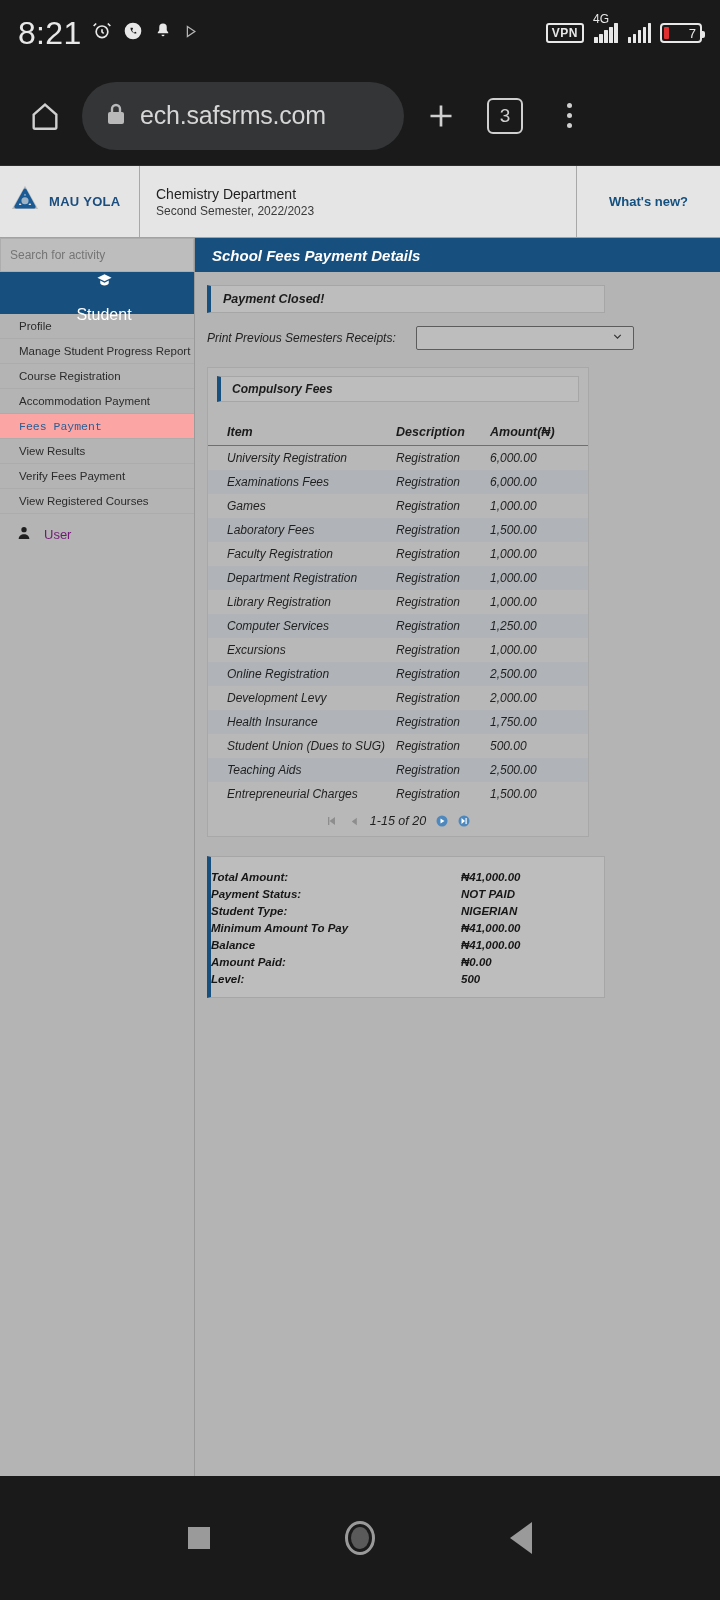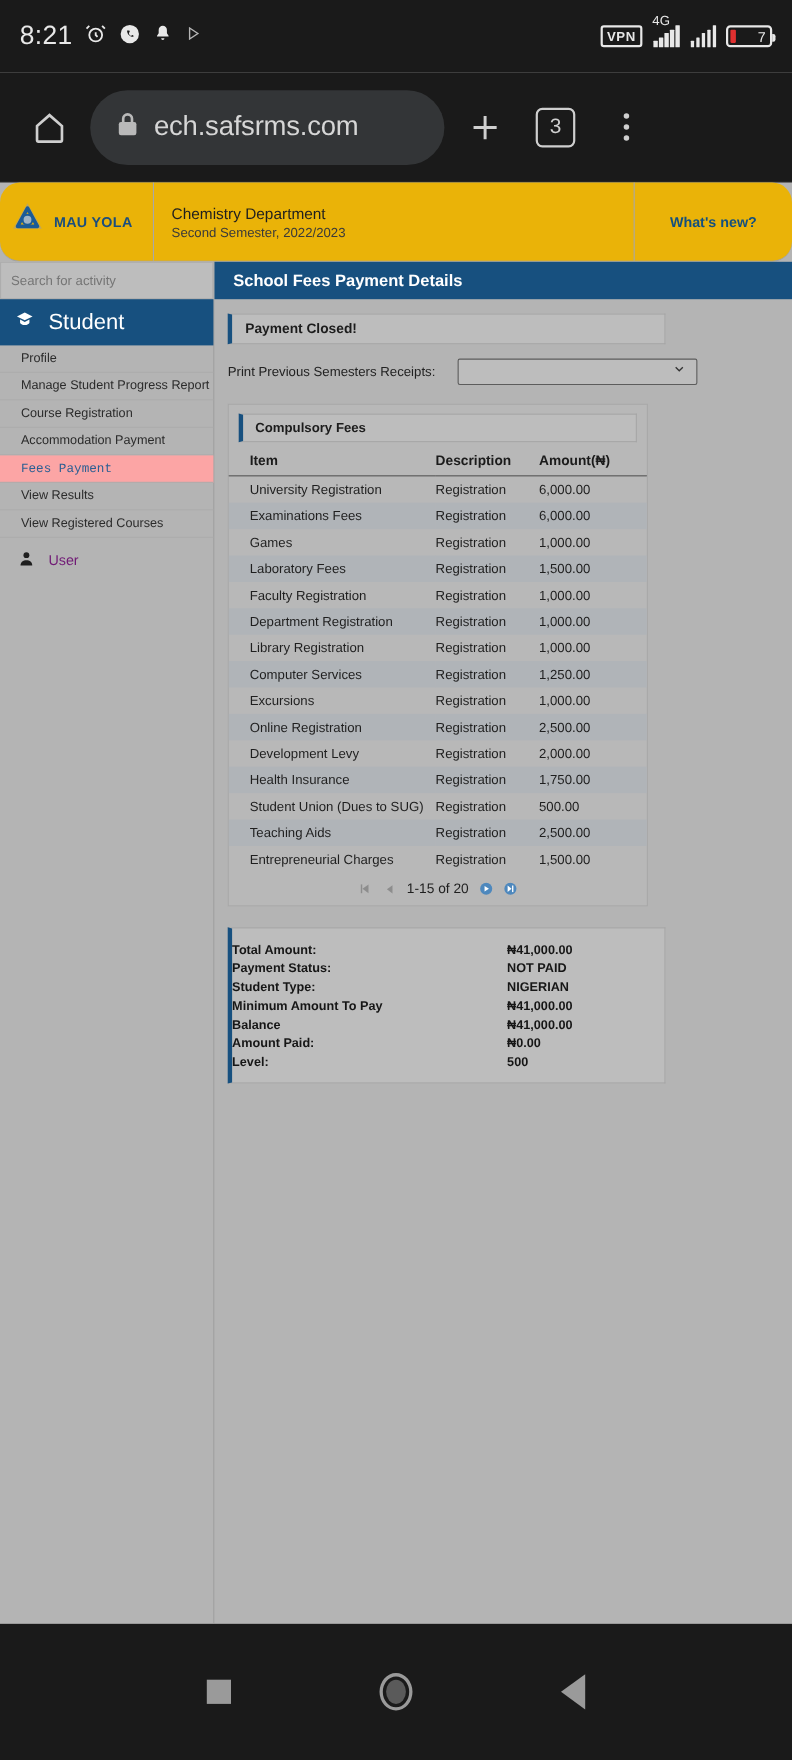--- a/index.html
+++ b/index.html
@@ -10,21 +10,21 @@
     overflow:hidden;
   }
 
   
   .statusbar {
     height:66px; background:#1a1a1a; color:#e8e8e8;
     display:flex; align-items:center; justify-content:space-between;
     padding:0 18px;
   }
   .sb-left { display:flex; align-items:center; gap:11px; }
-  .sb-time { font-size:24px; letter-spacing:.3px; }
+  .sb-time { font-size:32px; letter-spacing:.3px; }
   .sb-right { display:flex; align-items:center; gap:9px; }
   .vpn-badge {
     border:2px solid #e8e8e8; border-radius:3px;
     font-size:12px; font-weight:bold; padding:1px 4px; letter-spacing:.5px;
   }
   .net-group { display:flex; align-items:flex-end; gap:1px; position:relative; }
   .net-label { font-size:12px; position:absolute; left:0; top:-11px; }
   .bars { display:flex; align-items:flex-end; gap:1.5px; height:20px; margin-left:1px;}
   .bars i { width:3.5px; background:#e8e8e8; display:block; border-radius:.5px; }
   .bars i:nth-child(1){height:6px}.bars i:nth-child(2){height:9px}
@@ -59,23 +59,22 @@
   .tabcount {
     width:36px; height:36px; border:2.5px solid #cfcfcf; border-radius:6px;
     color:#cfcfcf; font-size:19px; display:flex; align-items:center; justify-content:center;
   }
   .kebab { display:flex; flex-direction:column; gap:5px; }
   .kebab span { width:5px; height:5px; background:#cfcfcf; border-radius:50%; display:block; }
 
   
   .app { height:1310px; background:#b4b4b4; display:flex; flex-direction:column; }
   .app-header {
-    height:72px; background:#eab308; display:flex; align-items:stretch;
+    height:72px; background:#e5e5e5; display:flex; align-items:stretch;
     border-bottom:1px solid #a2a2a2;
-    border-radius:18px;
   }
   .brand { width:140px; display:flex; align-items:center; gap:9px; padding-left:10px;
            border-right:1px solid #a8a8a8; }
   .brand-name { font-size:13px; color:#1b4e7e; font-weight:bold; letter-spacing:.3px; }
   .ctx { flex:1; display:flex; flex-direction:column; justify-content:center; padding-left:16px; }
   .ctx-dept { font-size:14px; color:#1f1f1f; }
   .ctx-sem { font-size:12px; color:#3a3a3a; margin-top:2px; }
   .whatsnew {
     width:144px; display:flex; align-items:center; justify-content:center;
     border-left:1px solid #a8a8a8;
@@ -90,34 +89,35 @@
     display:flex; flex-direction:column;
   }
   .search-box {
     height:34px; background:#bdbdbd; border:1px solid #adadad;
     display:flex; align-items:center; padding-left:9px;
     font-size:12px; color:#0c4a6e;
   }
   .nav-section {
     height:42px; background:#17507f; color:#fff;
     display:flex; align-items:center; gap:13px; padding-left:14px;
-    font-size:20px;
+    font-size:16px;
+    flex-direction:column;
   }
   .nav-item {
     height:25px; display:flex; align-items:center; padding-left:19px;
     font-size:11.5px; color:#2b2b2b; border-bottom:1px solid #acacac;
   }
   .nav-item.active { background:#fca5a5; color:#2c5f93;font-family:Liberation Mono, monospace; }
   .nav-user {
     height:36px; display:flex; align-items:center; gap:12px; padding-left:16px;
     font-size:13px; color:#701a75; margin-top:2px;
   }
 
   
-  .main { flex:1; background:#b4b4b4; display:flex; flex-direction:column; }
+  .main { flex:1; background:#b4b4b4; display:flex; flex-direction:column;font-style:italic; }
   .page-title-bar {
     height:34px; background:#17507f; color:#fff;
     display:flex; align-items:center; padding-left:17px;
     font-size:15px; font-weight:bold;
   }
   .main-inner { padding:13px 0 0 12px; }
 
   .alert {
     width:398px; height:28px; background:#bdbdbd;
     border:1px solid #a6a6a6; border-left:4px solid #17507f;
@@ -140,21 +140,21 @@
   .fees-panel {
     width:382px; margin-top:17px; background:#b8b8b8;
     border:1px solid #a8a8a8; padding:8px 0 4px 0;
   }
   .fees-head {
     margin:0 9px 0 9px; height:26px; background:#bdbdbd;
     border:1px solid #a6a6a6; border-left:4px solid #17507f;
     display:flex; align-items:center; padding-left:11px;
     font-size:12px; font-weight:bold; color:#1c1c1c;
   }
-  table.fees { width:100%; border-collapse:collapse; margin-top:5px; }
+  table.fees { width:100%; border-collapse:collapse; margin-top:18px; }
   table.fees th {
     text-align:left; font-size:12.5px; font-weight:bold; color:#1b1b1b;
     padding:5px 0 6px 0; border-bottom:1.5px solid #6f6f6f;
   }
   table.fees td {
     font-size:12px; color:#1f1f1f; padding:5px 0;
   }
   table.fees tr.alt td { background:#b0b4b8; }
   .c-item { width:188px; padding-left:19px !important; }
   .c-desc { width:94px; }
@@ -325,20 +325,23 @@
             <span>Course Registration</span>
           </div>
         <div class="nav-item">
             <span>Accommodation Payment</span>
           </div>
         <div class="nav-item active">
             <span>Fees Payment</span>
           </div>
         <div class="nav-item">
             <span>View Results</span>
+          </div>
+        <div class="nav-item">
+            <span>Verify Fees Payment</span>
           </div>
         <div class="nav-item">
             <span>View Registered Courses</span>
           </div>
       </div>
       <div class="nav-user">
         <span>
           <svg width="16" height="16" viewBox="0 0 24 24" fill="#1f1f1f">
             <circle cx="12" cy="7" r="4"></circle>
               <path d="M4 21c0-4.4 3.6-7 8-7s8 2.6 8 7z"></path>

